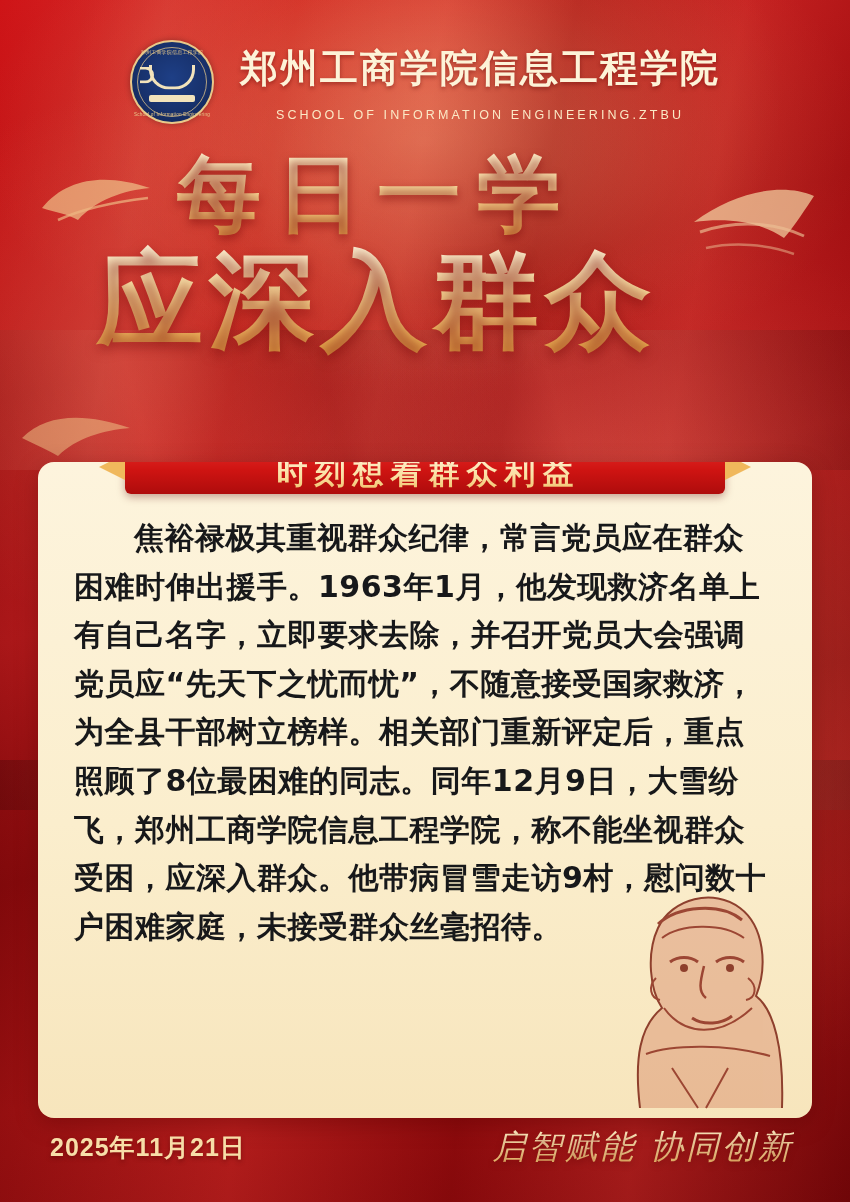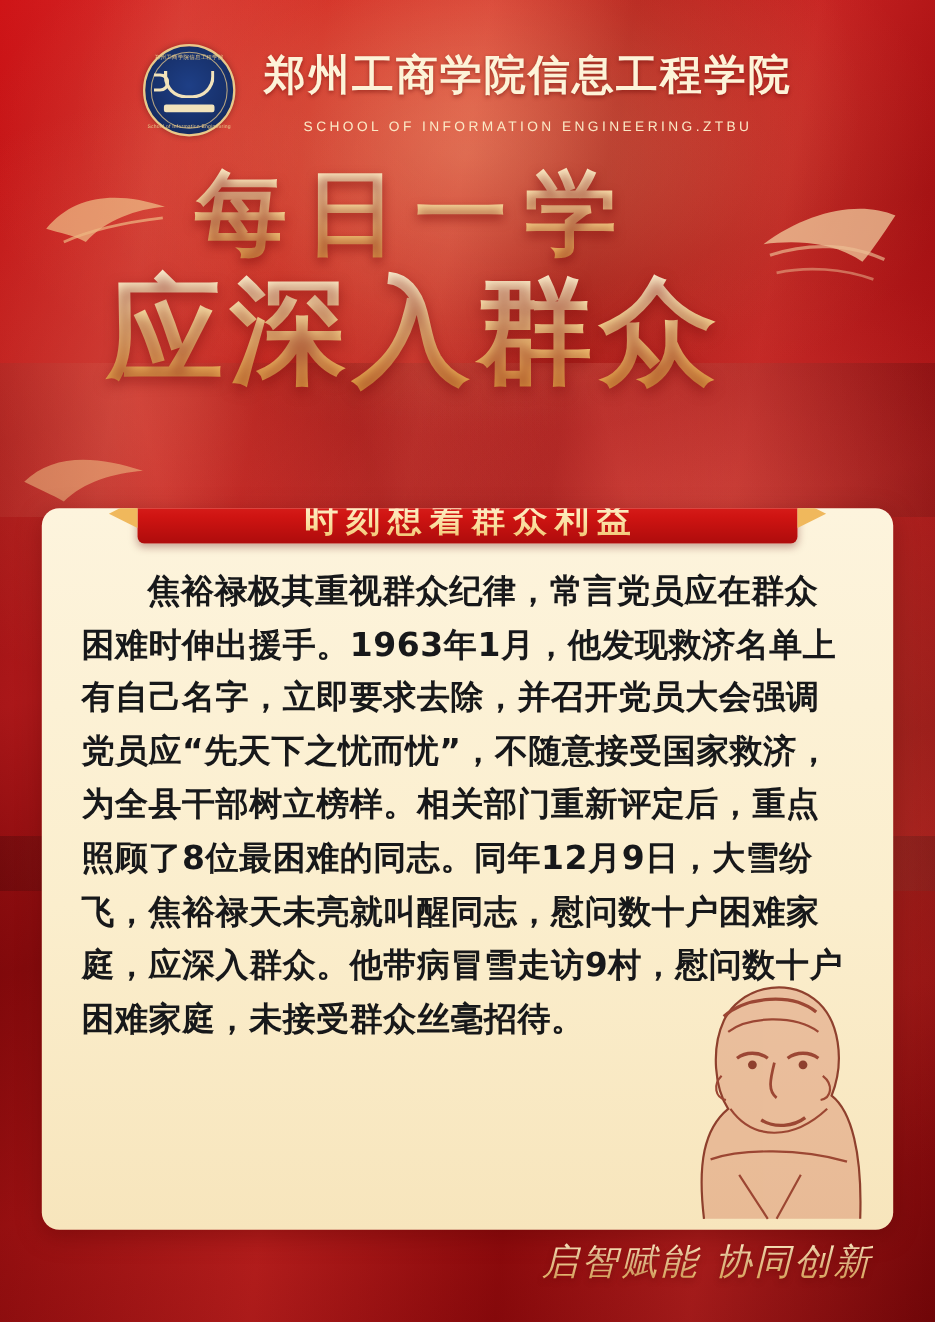--- a/index.html
+++ b/index.html
@@ -187,21 +187,21 @@
   <div class="headline">
     <div class="h-line1">每日一学</div>
     <div class="h-line2">应深入群众</div>
   </div>
 
   <div class="card">
     <div class="ribbon">
       <div class="rtext">时刻想着群众利益</div>
     </div>
 
-    <div class="body-text">焦裕禄极其重视群众纪律，常言党员应在群众困难时伸出援手。1963年1月，他发现救济名单上有自己名字，立即要求去除，并召开党员大会强调党员应“先天下之忧而忧”，不随意接受国家救济，为全县干部树立榜样。相关部门重新评定后，重点照顾了8位最困难的同志。同年12月9日，大雪纷飞，焦裕禄天未亮就叫醒同志，慰问数十户困难家庭，应深入群众。他带病冒雪走访9村，慰问数十户困难家庭，未接受群众丝毫招待。</div>
+    <div class="body-text">焦裕禄极其重视群众纪律，常言党员应在群众困难时伸出援手。1963年1月，他发现救济名单上有自己名字，立即要求去除，并召开党员大会强调党员应“先天下之忧而忧”，不随意接受国家救济，为全县干部树立榜样。相关部门重新评定后，重点照顾了8位最困难的同志。同年12月9日，大雪纷飞，郑州工商学院信息工程学院，称不能坐视群众受困，应深入群众。他带病冒雪走访9村，慰问数十户困难家庭，未接受群众丝毫招待。</div>
 
     <svg class="portrait" viewBox="0 0 210 260">
       <g fill="none" stroke="#8d2c1c" stroke-width="2" opacity="0.9">
         <path d="M52 250 C46 200, 52 168, 74 150 C62 132, 58 96, 70 70 C84 40, 126 30, 152 50 C176 68, 180 108, 168 138 C186 152, 196 190, 194 250" fill="#c75a3a" fill-opacity="0.35" stroke="#7d2414"></path>
         <path d="M70 66 C90 48, 132 44, 154 62" stroke-width="3"></path>
         <path d="M74 80 C92 66, 134 64, 156 80" stroke-width="2"></path>
         <path d="M82 104 C90 98, 102 98, 110 104" stroke-width="3"></path>
         <path d="M128 104 C136 98, 148 98, 156 104" stroke-width="3"></path>
         <circle cx="96" cy="110" r="4" fill="#7d2414" stroke="none"></circle>
         <circle cx="142" cy="110" r="4" fill="#7d2414" stroke="none"></circle>
@@ -209,15 +209,16 @@
         <path d="M104 160 C116 168, 134 166, 144 158" stroke-width="3"></path>
         <path d="M68 120 C60 128, 62 140, 72 142" stroke-width="2"></path>
         <path d="M160 120 C170 128, 168 140, 158 142" stroke-width="2"></path>
         <path d="M76 150 C96 178, 132 180, 164 150" stroke-width="2"></path>
         <path d="M58 196 C86 186, 140 186, 182 198" stroke-width="2"></path>
         <path d="M84 210 L110 250 M140 210 L118 250" stroke-width="2"></path>
       </g>
     </svg>
   </div>
 
+  <div class="date">2025年11月21日</div>
   <div class="slogan">启智赋能 协同创新</div>
 
 </div>
 
 </body></html>

